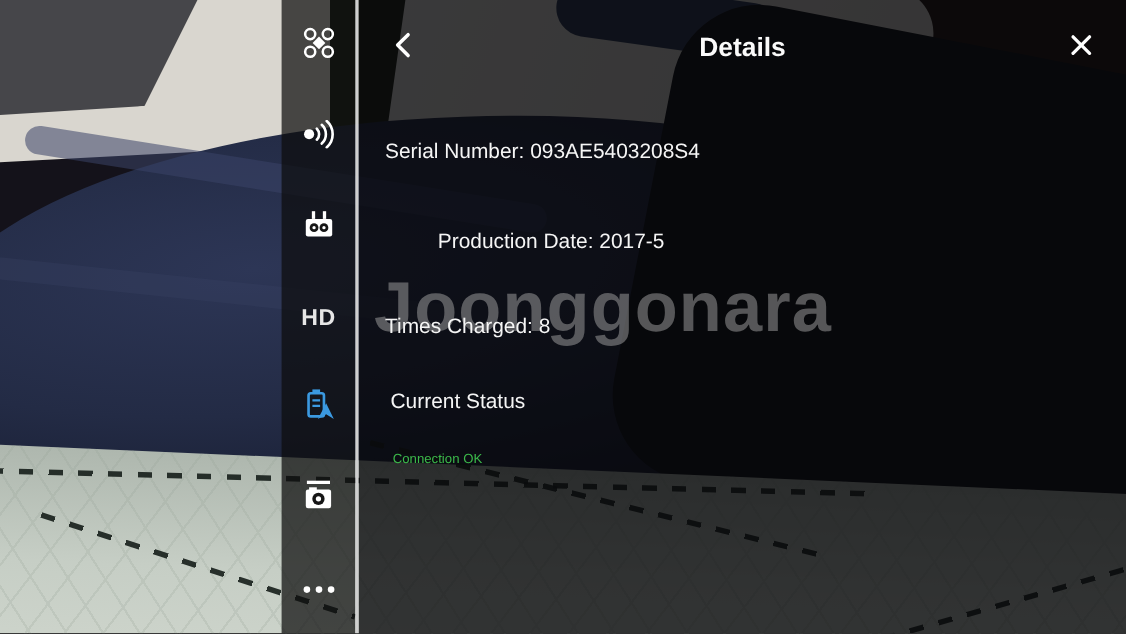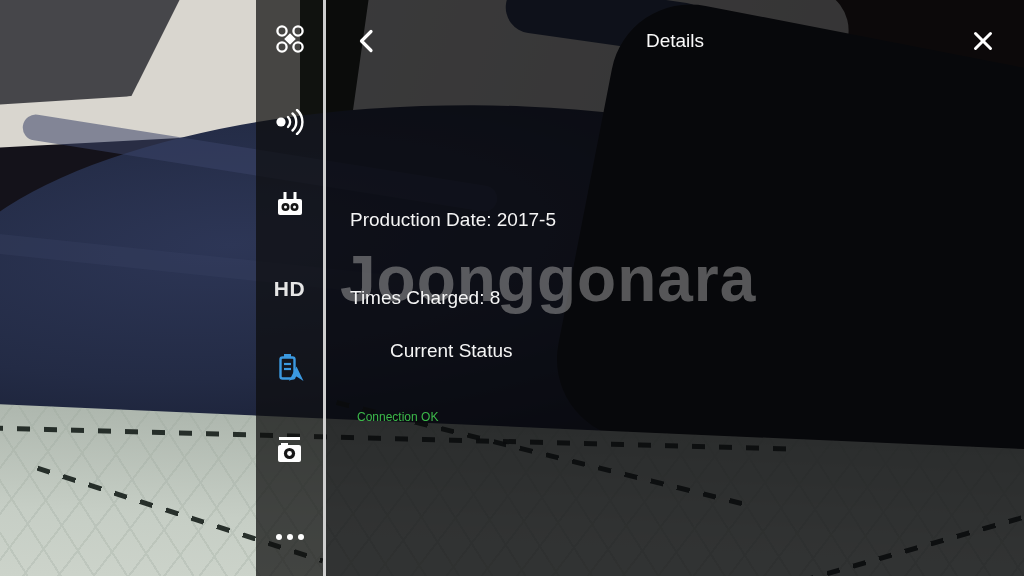--- a/index.html
+++ b/index.html
@@ -47,27 +47,27 @@
   
   .sidebar { position:absolute; left:256px; top:0; width:67px; height:576px; z-index:4; }
   .side-item { position:absolute; left:0; width:67px; display:flex; justify-content:center; align-items:center; cursor:pointer; }
   .hd-label { color:#e6e6e6; font-size:21px; font-weight:700; letter-spacing:.5px; }
 
   
   .main { position:absolute; left:326px; top:0; width:698px; height:576px; z-index:4; color:#f2f2f2; }
   .watermark { position:absolute; left:14px; top:242px; font-size:64px; font-weight:600; letter-spacing:1px;
                color:rgba(160,160,160,.52); z-index:1; white-space:nowrap; }
   .hdr-back  { position:absolute; left:32px; top:29px; width:16px; height:24px; cursor:pointer; z-index:2; }
-  .hdr-title { position:absolute; left:0; top:30px; width:698px; text-align:center; font-size:19px; color:#fafafa; z-index:2; }
+  .hdr-title { position:absolute; left:0; top:30px; width:698px; text-align:center; font-size:24px; color:#fafafa; z-index:2;font-weight:bold; }
   .hdr-close { position:absolute; right:30px; top:30px; width:22px; height:22px; cursor:pointer; z-index:2; }
   .row { position:absolute; left:24px; font-size:19px; color:#f5f5f5; z-index:2; white-space:nowrap; }
   .r-serial { top:128px; }
-  .r-prod   { top:209px; }
+  .r-prod   { top:209px;margin-left:48px; }
   .r-times  { top:287px; }
-  .r-status { top:340px; left:29px;margin-left:35px; }
+  .r-status { top:355px; left:29px; }
   .r-conn   { top:410px; left:31px; font-size:12px; color:#3cb94a; }
 </style>
 </head>
 <body>
 
 <div class="stage">
 
   <div class="photo">
     <div class="ph wall"></div>
     <div class="ph greenery"></div>
@@ -186,19 +186,20 @@
 
     <div class="hdr-close">
       <span>
         <svg width="22" height="22" viewBox="0 0 22 22">
           <line x1="3.5" y1="3.5" x2="18.5" y2="18.5" stroke="#fff" stroke-width="3" stroke-linecap="round"></line>
           <line x1="18.5" y1="3.5" x2="3.5" y2="18.5" stroke="#fff" stroke-width="3" stroke-linecap="round"></line>
         </svg>
       </span>
     </div>
 
+    <div class="row r-serial">Serial Number: 093AE5403208S4</div>
     <div class="row r-prod">Production Date: 2017-5</div>
     <div class="row r-times">Times Charged: 8</div>
     <div class="row r-status">Current Status</div>
     <div class="row r-conn">Connection OK</div>
 
   </div>
 </div>
 
 </body></html>

